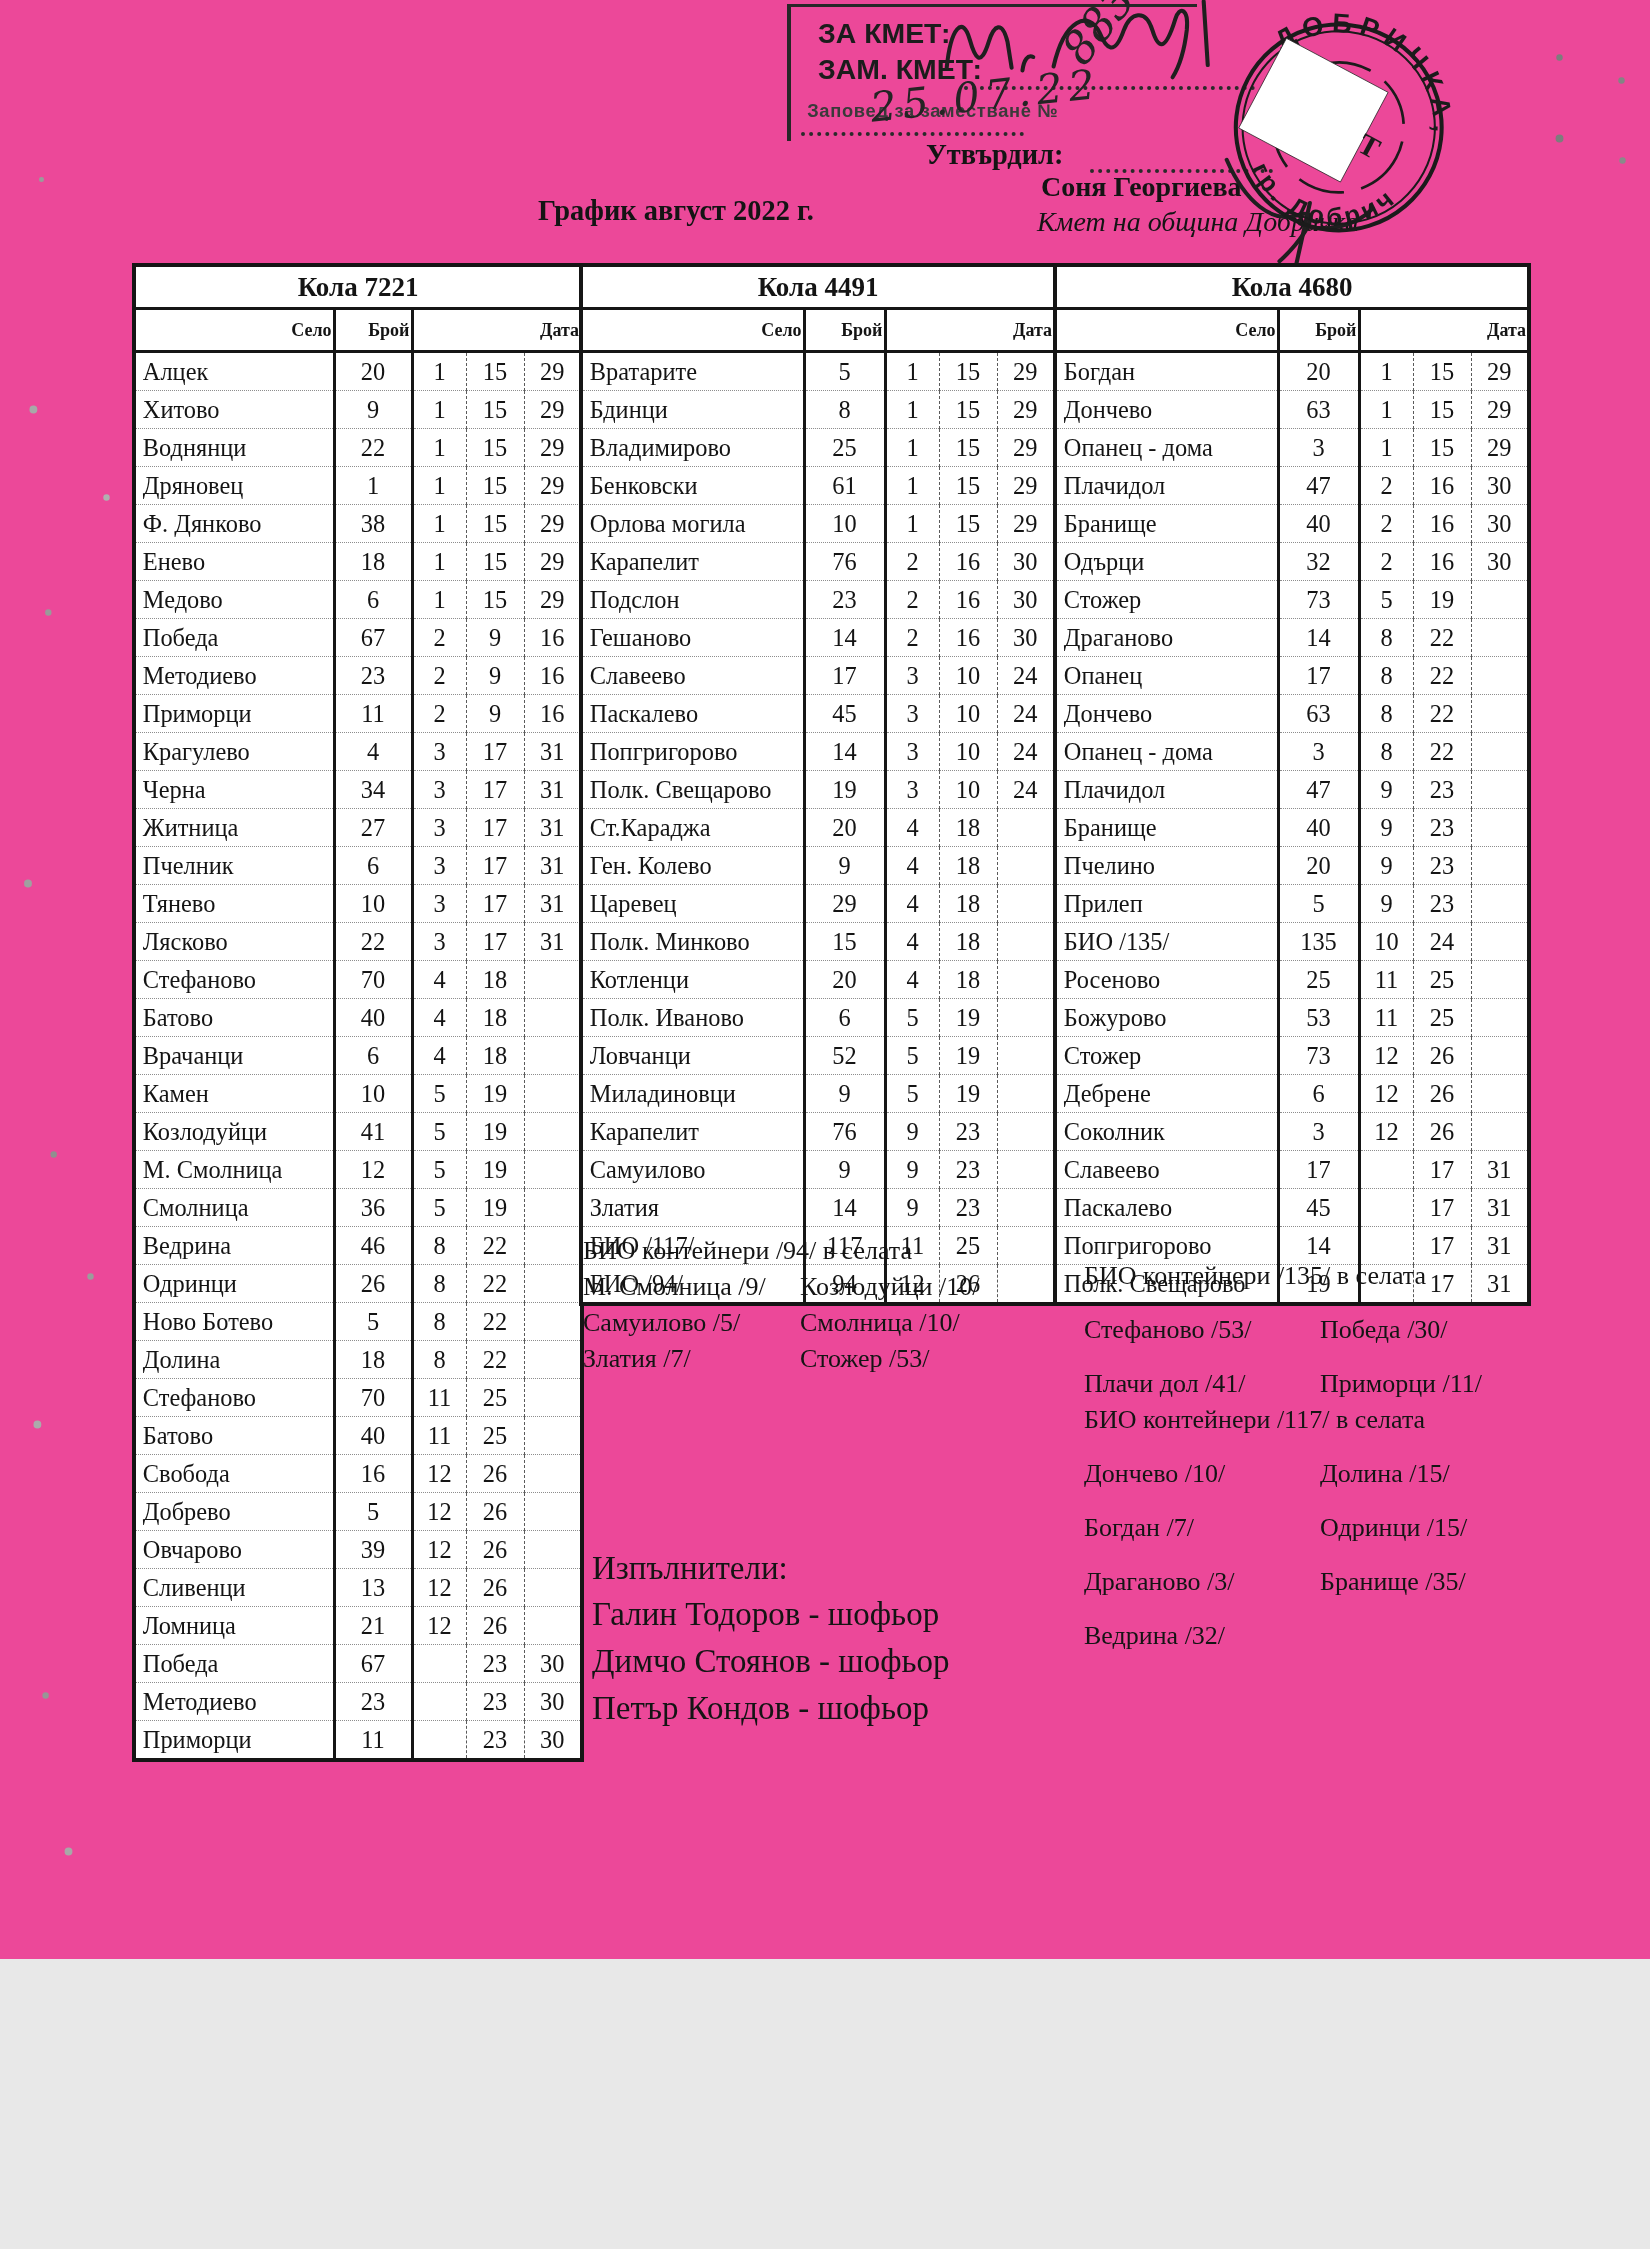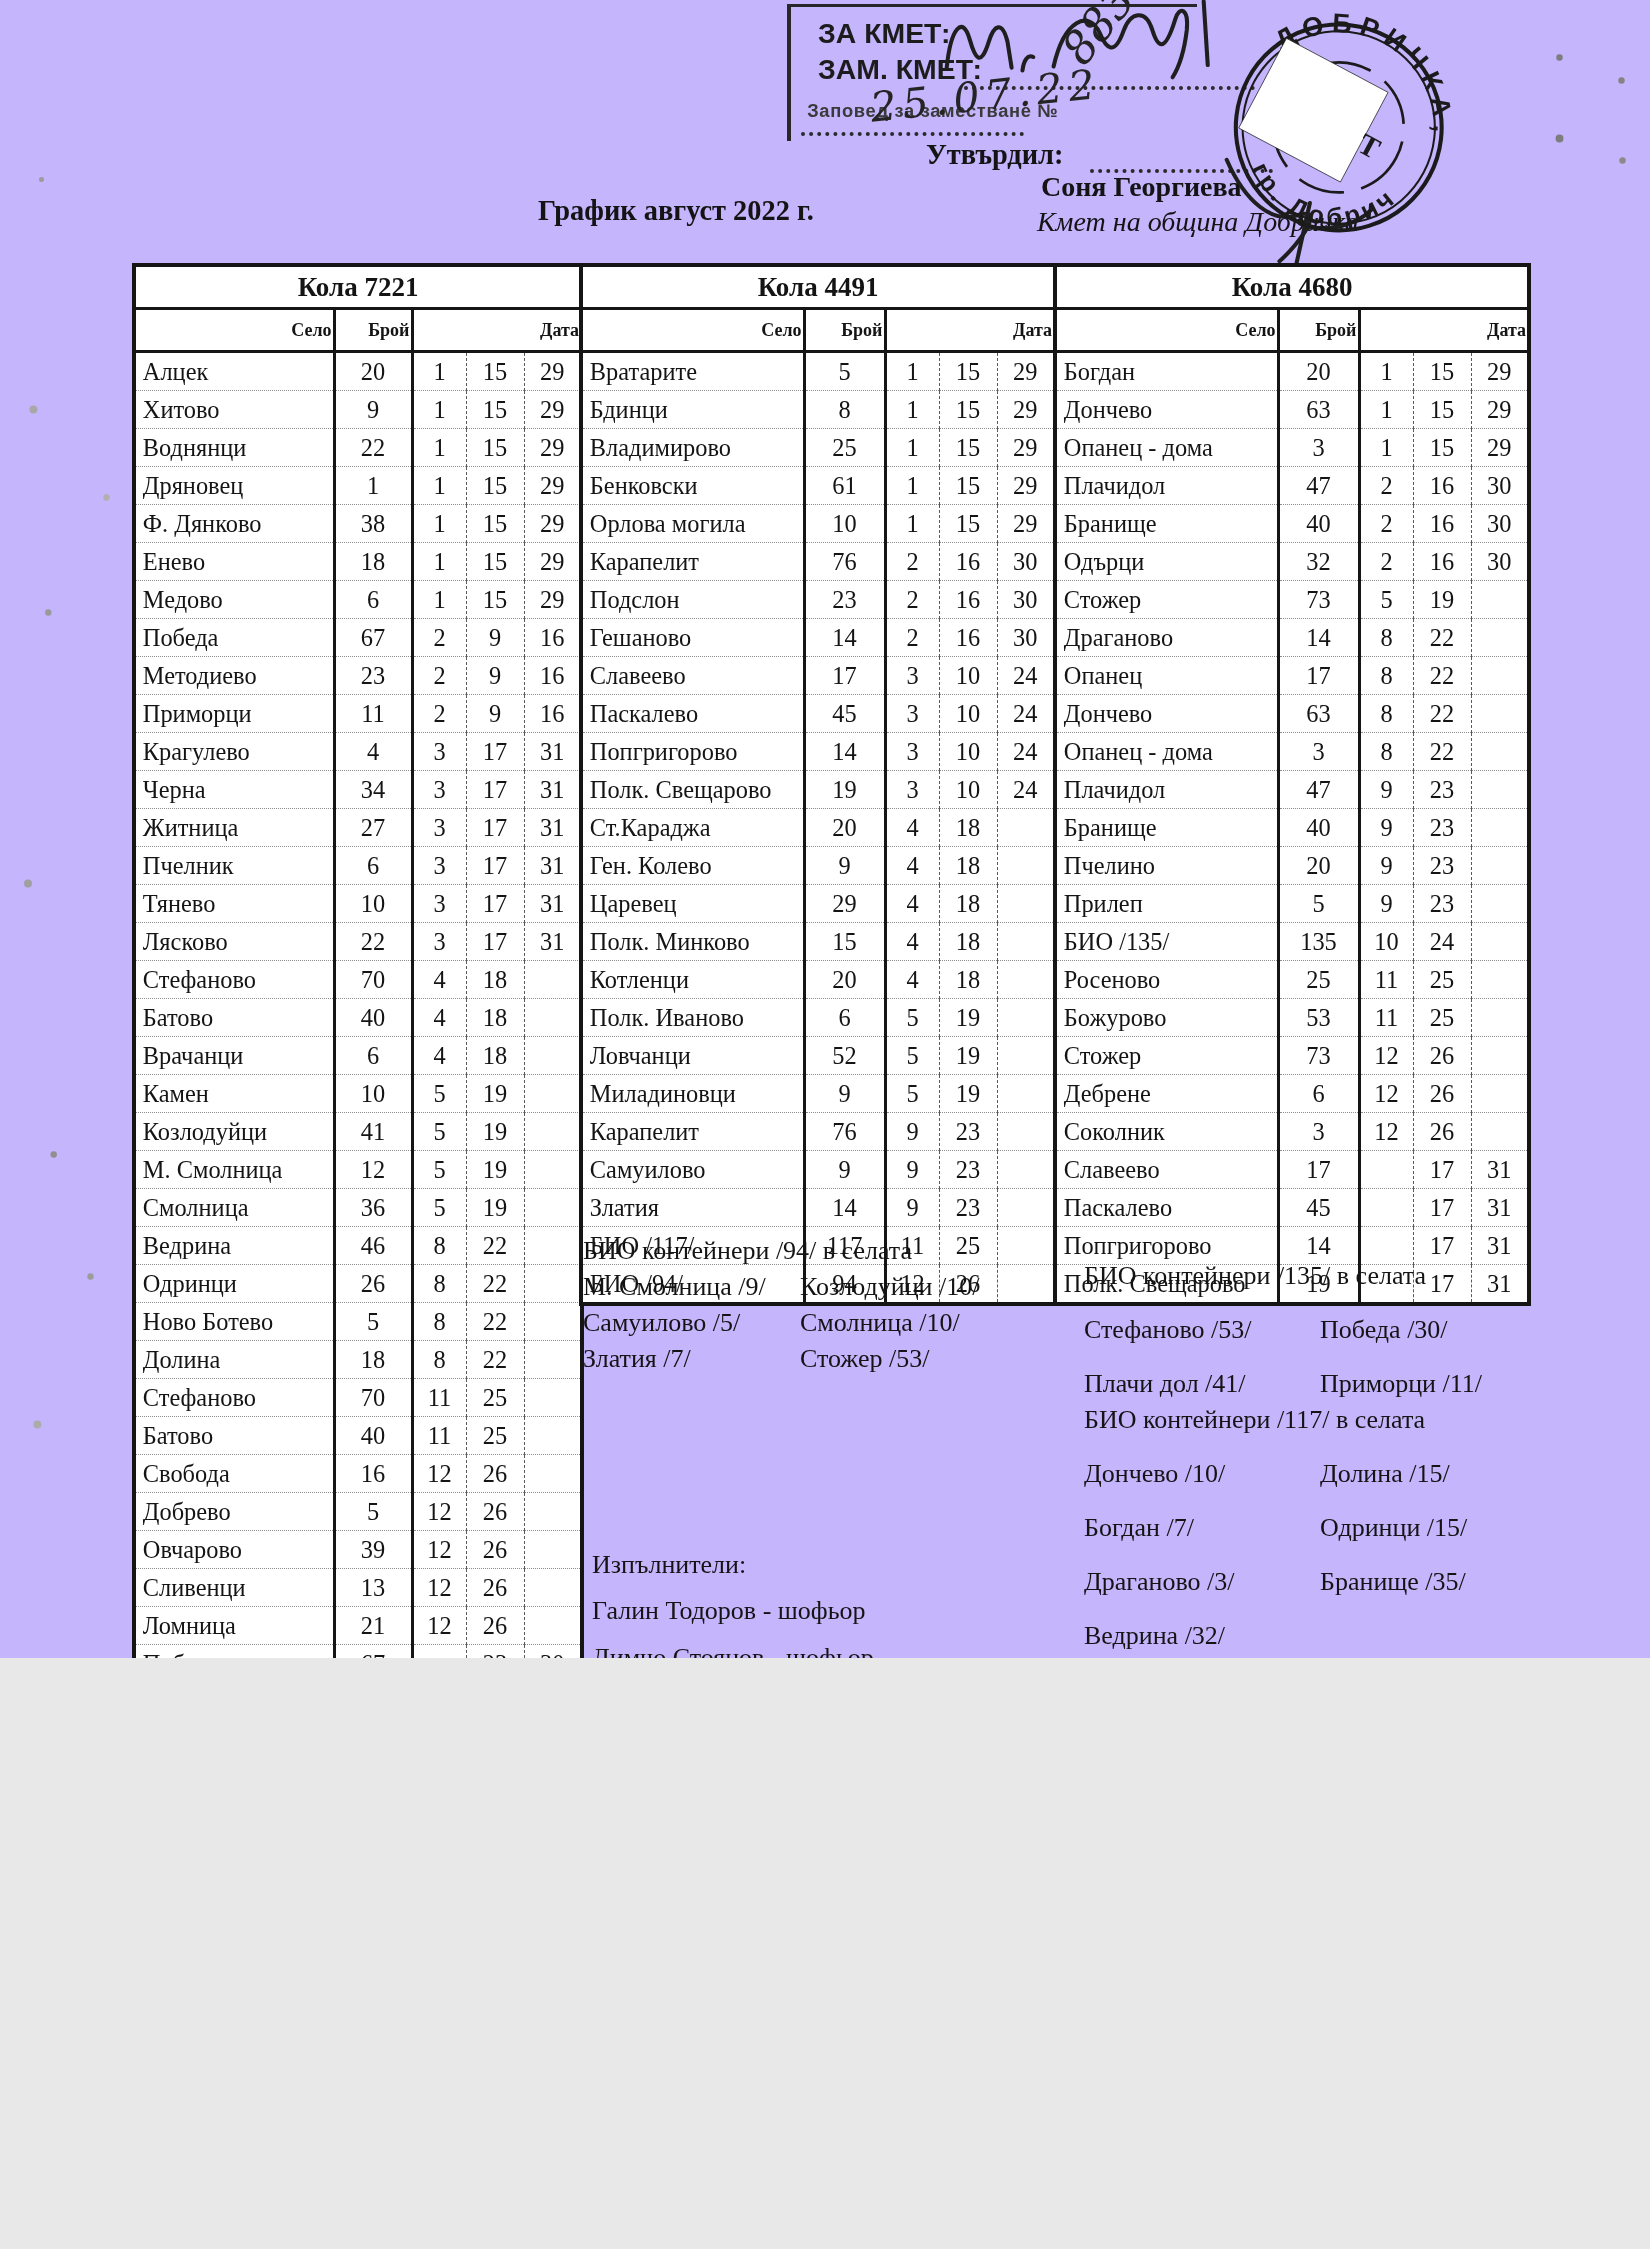--- a/index.html
+++ b/index.html
@@ -1,17 +1,17 @@
 <!DOCTYPE html>
 <html style="font-size:10.8px"><head>
 <meta charset="utf-8">
 <style>
   html,body{margin:0;padding:0;background:#e8e8e8;}
   .page{
-    position:relative;width:1651px;height:1658px;background:#c4b5fd;
+    position:relative;width:1651px;height:1959px;background:#ec4899;
     font-family:"Liberation Serif",serif;color:#141414;overflow:hidden;
   }
   
   .approval-box{
     position:absolute;left:787px;top:4.1px;width:406px;height:134px;
     border-top:3.4px solid #272727;border-left:4.1px solid #272727;
   }
   .ab-label{position:absolute;font-family:"Liberation Sans",sans-serif;font-weight:bold;color:#1c1c1c;white-space:nowrap;}
   .ab-l1{left:27px;top:9.5px;font-size:28.4px;}
   .ab-l2{left:27px;top:46px;font-size:28.4px;}
@@ -53,21 +53,21 @@
   td.d1,td.d2{text-align:center;border-right:1.4px dashed #5a5a5a;}
   td.d3{text-align:center;}
   
   .notes{position:absolute;font-size:26px;line-height:36px;color:#141414;white-space:nowrap;}
   .notes2{left:583px;top:1233px;}
   .notes3{left:1084px;top:1258px;}
   .note-pair span{display:inline-block;}
   .notes2 .note-pair span:first-child{width:217px;}
   .notes3 .note-pair span:first-child{width:236px;margin-top:18px;}
   
-  .executors{position:absolute;left:592px;top:1550px;font-size:26px;color:#141414;white-space:nowrap;}
+  .executors{position:absolute;left:592px;top:1550px;font-size:33px;color:#141414;white-space:nowrap;}
   .exec-title{height:46px;}
   .driver-line{height:47px;}
   
   .noise{position:absolute;left:39px;top:177px;width:4.7px;height:4.7px;border-radius:50%;background:#9b9b9b;
     box-shadow:
       -8.1px 230px 0 1.4px #a8a8a8, 6.8px 433px 0 0.7px #9a9a9a, -13.5px 704px 0 1.4px #a0a0a0,
       12.2px 975px 0 0.7px #8f8f8f, -4.1px 1245px 0 1.4px #ababab, 4.1px 1516px 0 0.7px #969696,
       -10.8px 1787px 0 1.4px #a3a3a3, 8.1px 1990px 0 0.7px #8d8d8d, 65px 318px 0 0.7px #b0b0b0,
       49px 1097px 0 0.7px #9c9c9c, 27px 1672px 0 1.4px #a8a8a8, 1518px -122px 0 0.7px #7d7d7d,
       1580px -99px 0 0.7px #848484, 1518px -41px 0 1.4px #7d7d7d, 1581px -19px 0 0.7px #8a8a8a,

